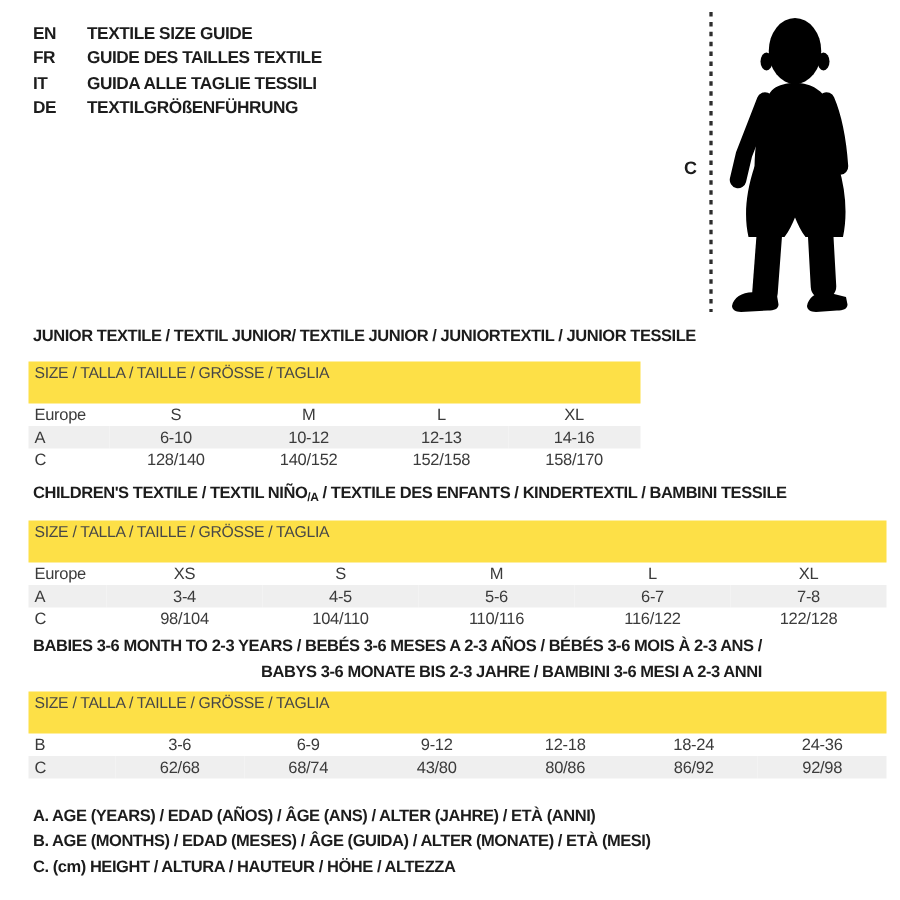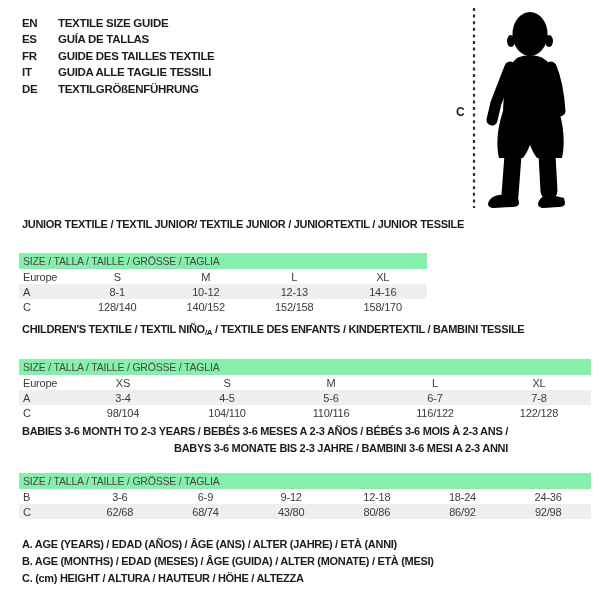--- a/index.html
+++ b/index.html
@@ -13,21 +13,21 @@
   .lang-row{display:flex;line-height:16.4px;}
   .lang-code{width:36px;font-weight:bold;font-size:11.5px;letter-spacing:-0.3px;color:#1c1c1c;}
   .lang-label{font-weight:bold;font-size:11.5px;letter-spacing:-0.3px;color:#1c1c1c;white-space:nowrap;}
   
   .height-label{position:absolute;left:456px;top:105px;font-weight:bold;font-size:12px;color:#1c1c1c;}
   .dash-line{position:absolute;left:472px;top:7px;}
   .silhouette{position:absolute;left:482px;top:7px;}
   
   .sec-title{position:absolute;left:22px;font-weight:bold;font-size:11px;letter-spacing:-0.3px;color:#1c1c1c;white-space:nowrap;line-height:17px;}
   .size-table{position:absolute;left:19px;}
-  .size-bar{height:16px;line-height:16px;background:#86efac;color:#474747;font-size:10.5px;letter-spacing:-0.2px;padding-left:4px;box-sizing:border-box;margin-top:12px;}
+  .size-bar{height:28px;line-height:16px;background:#fde047;color:#474747;font-size:10.5px;letter-spacing:-0.2px;padding-left:4px;box-sizing:border-box;}
   table{border-collapse:collapse;table-layout:fixed;width:100%;}
   td{height:15px;padding:0;font-size:11px;letter-spacing:-0.2px;color:#3b3b3b;text-align:center;vertical-align:middle;white-space:nowrap;}
   td:first-child{text-align:left;padding-left:4px;}
   tr.stripe{background:#efefef;}
   
   #table-0{top:241px;width:408px;}
   #table-1{top:347px;width:572px;}
   #table-2{top:461px;width:572px;}
   #title-0{top:216px;}
   #title-1{top:321px;}
@@ -37,24 +37,20 @@
   .footnotes{position:absolute;left:22px;top:536px;}
   .footnote{font-weight:bold;font-size:11px;letter-spacing:-0.3px;line-height:17.2px;color:#1c1c1c;white-space:nowrap;}
 </style>
 </head>
 <body>
 
 <div class="lang-list">
   <div class="lang-row">
     <span class="lang-code">EN</span>
     <span class="lang-label">TEXTILE SIZE GUIDE</span>
-  </div>
-  <div class="lang-row">
-    <span class="lang-code">ES</span>
-    <span class="lang-label">GUÍA DE TALLAS</span>
   </div>
   <div class="lang-row">
     <span class="lang-code">FR</span>
     <span class="lang-label">GUIDE DES TAILLES TEXTILE</span>
   </div>
   <div class="lang-row">
     <span class="lang-code">IT</span>
     <span class="lang-label">GUIDA ALLE TAGLIE TESSILI</span>
   </div>
   <div class="lang-row">
@@ -101,21 +97,21 @@
     <tbody>
         <tr>
           <td>Europe</td>
           <td>S</td>
           <td>M</td>
           <td>L</td>
           <td>XL</td>
         </tr>
         <tr class="stripe">
           <td>A</td>
-          <td>8-1</td>
+          <td>6-10</td>
           <td>10-12</td>
           <td>12-13</td>
           <td>14-16</td>
         </tr>
         <tr>
           <td>C</td>
           <td>128/140</td>
           <td>140/152</td>
           <td>152/158</td>
           <td>158/170</td>

